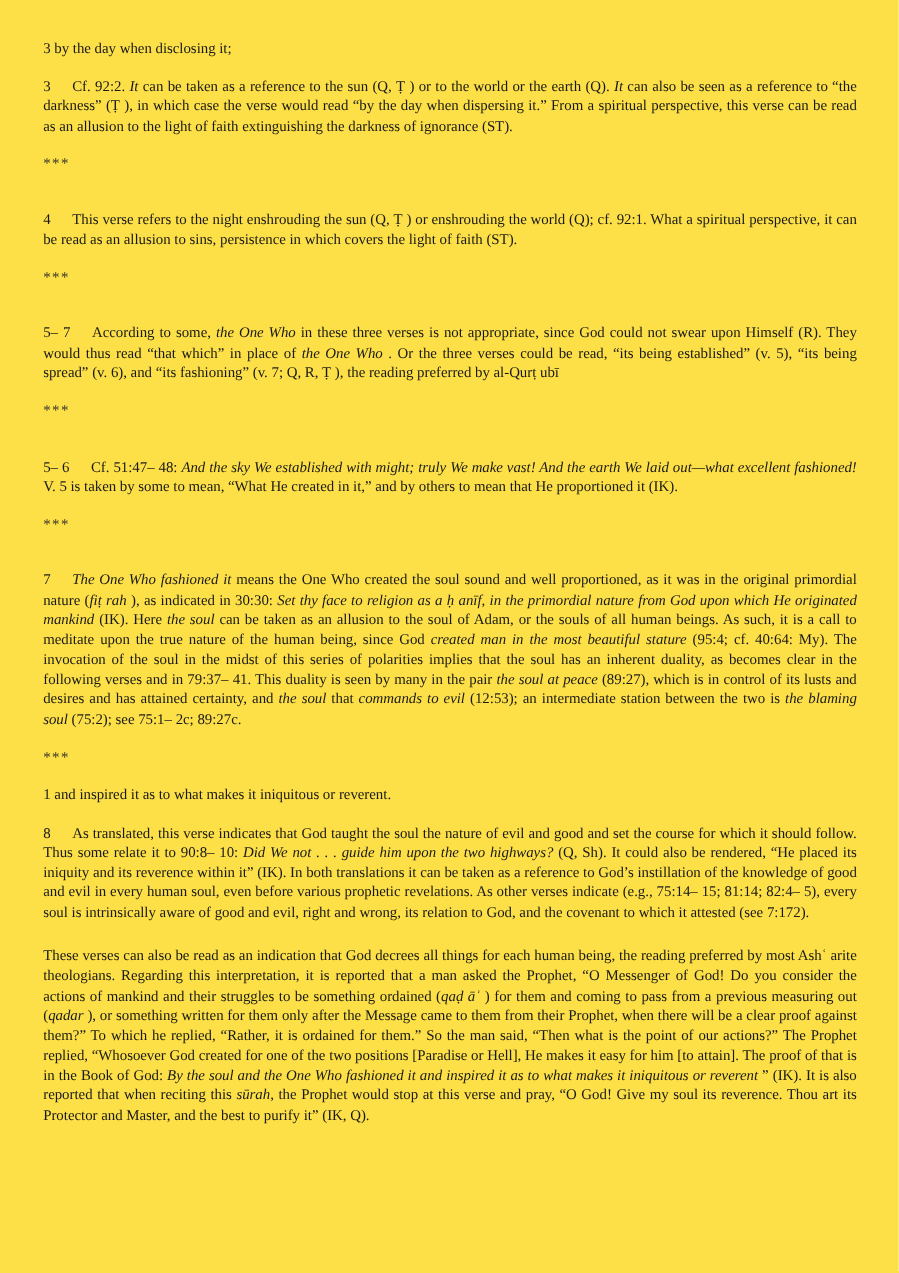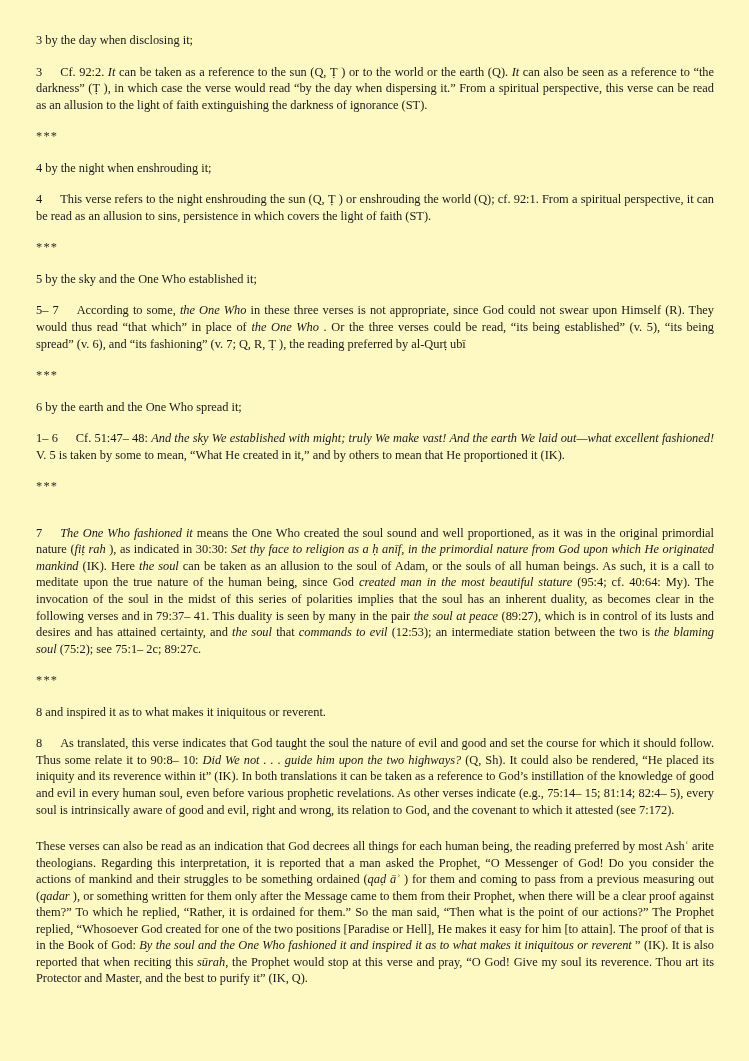--- a/index.html
+++ b/index.html
@@ -13,21 +13,21 @@
     font-family: "Liberation Serif", "DejaVu Serif", serif;
     color: #191919;
     -webkit-font-smoothing: none;
   }
   .page {
     position: relative;
     width: 749px;
     height: 1061px;
     box-sizing: border-box;
     padding: 32px 36px 0 36px;
-    background: #fef9c3;
+    background: #fde047;
   }
   .doc-body {
     width: 678px;
     margin: 0 auto;
   }
   p {
     margin: 0;
     padding: 0;
     font-size: 12.4px;
     line-height: 16.55px;
@@ -68,68 +68,65 @@
     <div class="gap-md"></div>
 
     <p class="commentary"><span class="num">3</span><span class="tab"></span><span>Cf. 92:2. </span><i>It</i><span> can be taken as a reference to the sun (Q, Ṭ ) or to the world or the earth (Q). </span><i>It</i><span> can also be seen as a reference to “the darkness” (Ṭ ), in which case the verse would read “by the day when dispersing it.” From a spiritual perspective, this verse can be read as an allusion to the light of faith extinguishing the darkness of ignorance (ST).</span></p>
 
     <div class="gap-md"></div>
 
     <p class="stars">***</p>
 
     <div class="gap-md"></div>
 
-    <p class="verse"><span>4 by the night when enshrouding it;</span></p>
 
     <div class="gap-md"></div>
 
-    <p class="commentary"><span class="num">4</span><span class="tab"></span><span>This verse refers to the night enshrouding the sun (Q, Ṭ ) or enshrouding the world (Q); cf. 92:1. From a spiritual perspective, it can be read as an allusion to sins, persistence in which covers the light of faith (ST).</span></p>
+    <p class="commentary"><span class="num">4</span><span class="tab"></span><span>This verse refers to the night enshrouding the sun (Q, Ṭ ) or enshrouding the world (Q); cf. 92:1. What a spiritual perspective, it can be read as an allusion to sins, persistence in which covers the light of faith (ST).</span></p>
 
     <div class="gap-md"></div>
 
     <p class="stars">***</p>
 
     <div class="gap-md"></div>
 
-    <p class="verse"><span>5 by the sky and the One Who established it;</span></p>
 
     <div class="gap-md"></div>
 
     <p class="commentary"><span class="num">5– 7</span><span class="tab"></span><span>According to some, </span><i>the One Who</i><span> in these three verses is not appropriate, since God could not swear upon Himself (R). They would thus read “that which” in place of </span><i>the One Who</i><span> . Or the three verses could be read, “its being established” (v. 5), “its being spread” (v. 6), and “its fashioning” (v. 7; Q, R, Ṭ ), the reading preferred by al-Qurṭ ubī</span></p>
 
     <div class="gap-md"></div>
 
     <p class="stars">***</p>
 
     <div class="gap-md"></div>
 
-    <p class="verse"><span>6 by the earth and the One Who spread it;</span></p>
 
     <div class="gap-md"></div>
 
-    <p class="commentary"><span class="num">1– 6</span><span class="tab"></span><span>Cf. 51:47– 48: </span><i>And the sky We established with might; truly We make vast! And the earth We laid out—what excellent fashioned!</i><span> V. 5 is taken by some to mean, “What He created in it,” and by others to mean that He proportioned it (IK).</span></p>
+    <p class="commentary"><span class="num">5– 6</span><span class="tab"></span><span>Cf. 51:47– 48: </span><i>And the sky We established with might; truly We make vast! And the earth We laid out—what excellent fashioned!</i><span> V. 5 is taken by some to mean, “What He created in it,” and by others to mean that He proportioned it (IK).</span></p>
 
     <div class="gap-md"></div>
 
     <p class="stars">***</p>
 
     <div class="gap-md"></div>
 
 
     <div class="gap-md"></div>
 
     <p class="commentary"><span class="num">7</span><span class="tab"></span><i>The One Who fashioned it</i><span> means the One Who created the soul sound and well proportioned, as it was in the original primordial nature (</span><i>fiṭ rah</i><span> ), as indicated in 30:30: </span><i>Set thy face to religion as a ḥ anīf, in the primordial nature from God upon which He originated mankind</i><span> (IK). Here </span><i>the soul</i><span> can be taken as an allusion to the soul of Adam, or the souls of all human beings. As such, it is a call to meditate upon the true nature of the human being, since God </span><i>created man in the most beautiful stature</i><span> (95:4; cf. 40:64: My). The invocation of the soul in the midst of this series of polarities implies that the soul has an inherent duality, as becomes clear in the following verses and in 79:37– 41. This duality is seen by many in the pair </span><i>the soul at peace</i><span> (89:27), which is in control of its lusts and desires and has attained certainty, and </span><i>the soul</i><span> that </span><i>commands to evil</i><span> (12:53); an intermediate station between the two is </span><i>the blaming soul</i><span> (75:2); see 75:1– 2c; 89:27c.</span></p>
 
     <div class="gap-md"></div>
 
     <p class="stars">***</p>
 
     <div class="gap-md"></div>
 
-    <p class="verse"><span>8 and inspired it as to what makes it iniquitous or reverent.</span></p>
+    <p class="verse"><span>1 and inspired it as to what makes it iniquitous or reverent.</span></p>
 
     <div class="gap-md"></div>
 
     <p class="commentary"><span class="num">8</span><span class="tab"></span><span>As translated, this verse indicates that God taught the soul the nature of evil and good and set the course for which it should follow. Thus some relate it to 90:8– 10: </span><i>Did We not . . . guide him upon the two highways?</i><span> (Q, Sh). It could also be rendered, “He placed its iniquity and its reverence within it” (IK). In both translations it can be taken as a reference to God’s instillation of the knowledge of good and evil in every human soul, even before various prophetic revelations. As other verses indicate (e.g., 75:14– 15; 81:14; 82:4– 5), every soul is intrinsically aware of good and evil, right and wrong, its relation to God, and the covenant to which it attested (see 7:172).</span></p>
 
     <div class="gap-xl"></div>
 
     <p class="commentary"><span>These verses can also be read as an indication that God decrees all things for each human being, the reading preferred by most Ashʿ arite theologians. Regarding this interpretation, it is reported that a man asked the Prophet, “O Messenger of God! Do you consider the actions of mankind and their struggles to be something ordained (</span><i>qaḍ āʾ</i><span> ) for them and coming to pass from a previous measuring out (</span><i>qadar</i><span> ), or something written for them only after the Message came to them from their Prophet, when there will be a clear proof against them?” To which he replied, “Rather, it is ordained for them.” So the man said, “Then what is the point of our actions?” The Prophet replied, “Whosoever God created for one of the two positions [Paradise or Hell], He makes it easy for him [to attain]. The proof of that is in the Book of God: </span><i>By the soul and the One Who fashioned it and inspired it as to what makes it iniquitous or reverent</i><span> ” (IK). It is also reported that when reciting this </span><i>sūrah</i><span>, the Prophet would stop at this verse and pray, “O God! Give my soul its reverence. Thou art its Protector and Master, and the best to purify it” (IK, Q).</span></p>
 
   </div>

